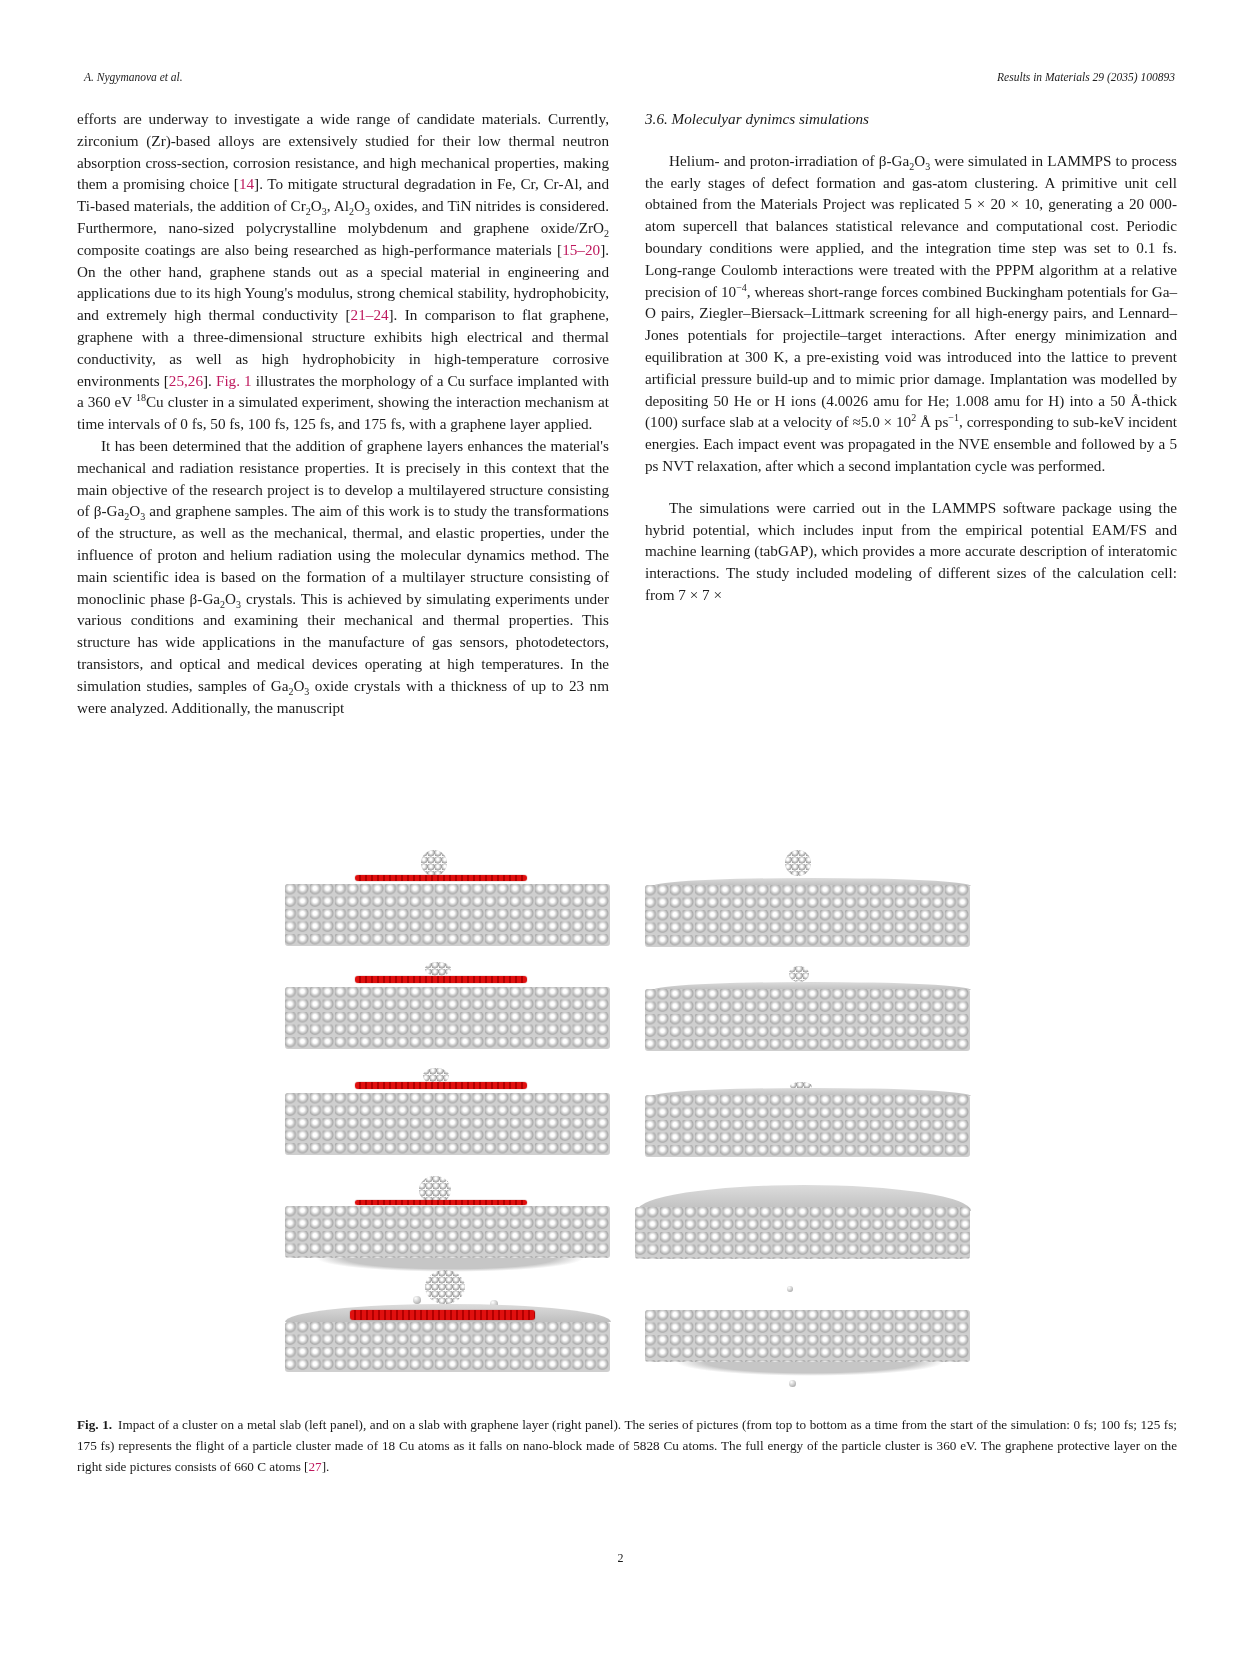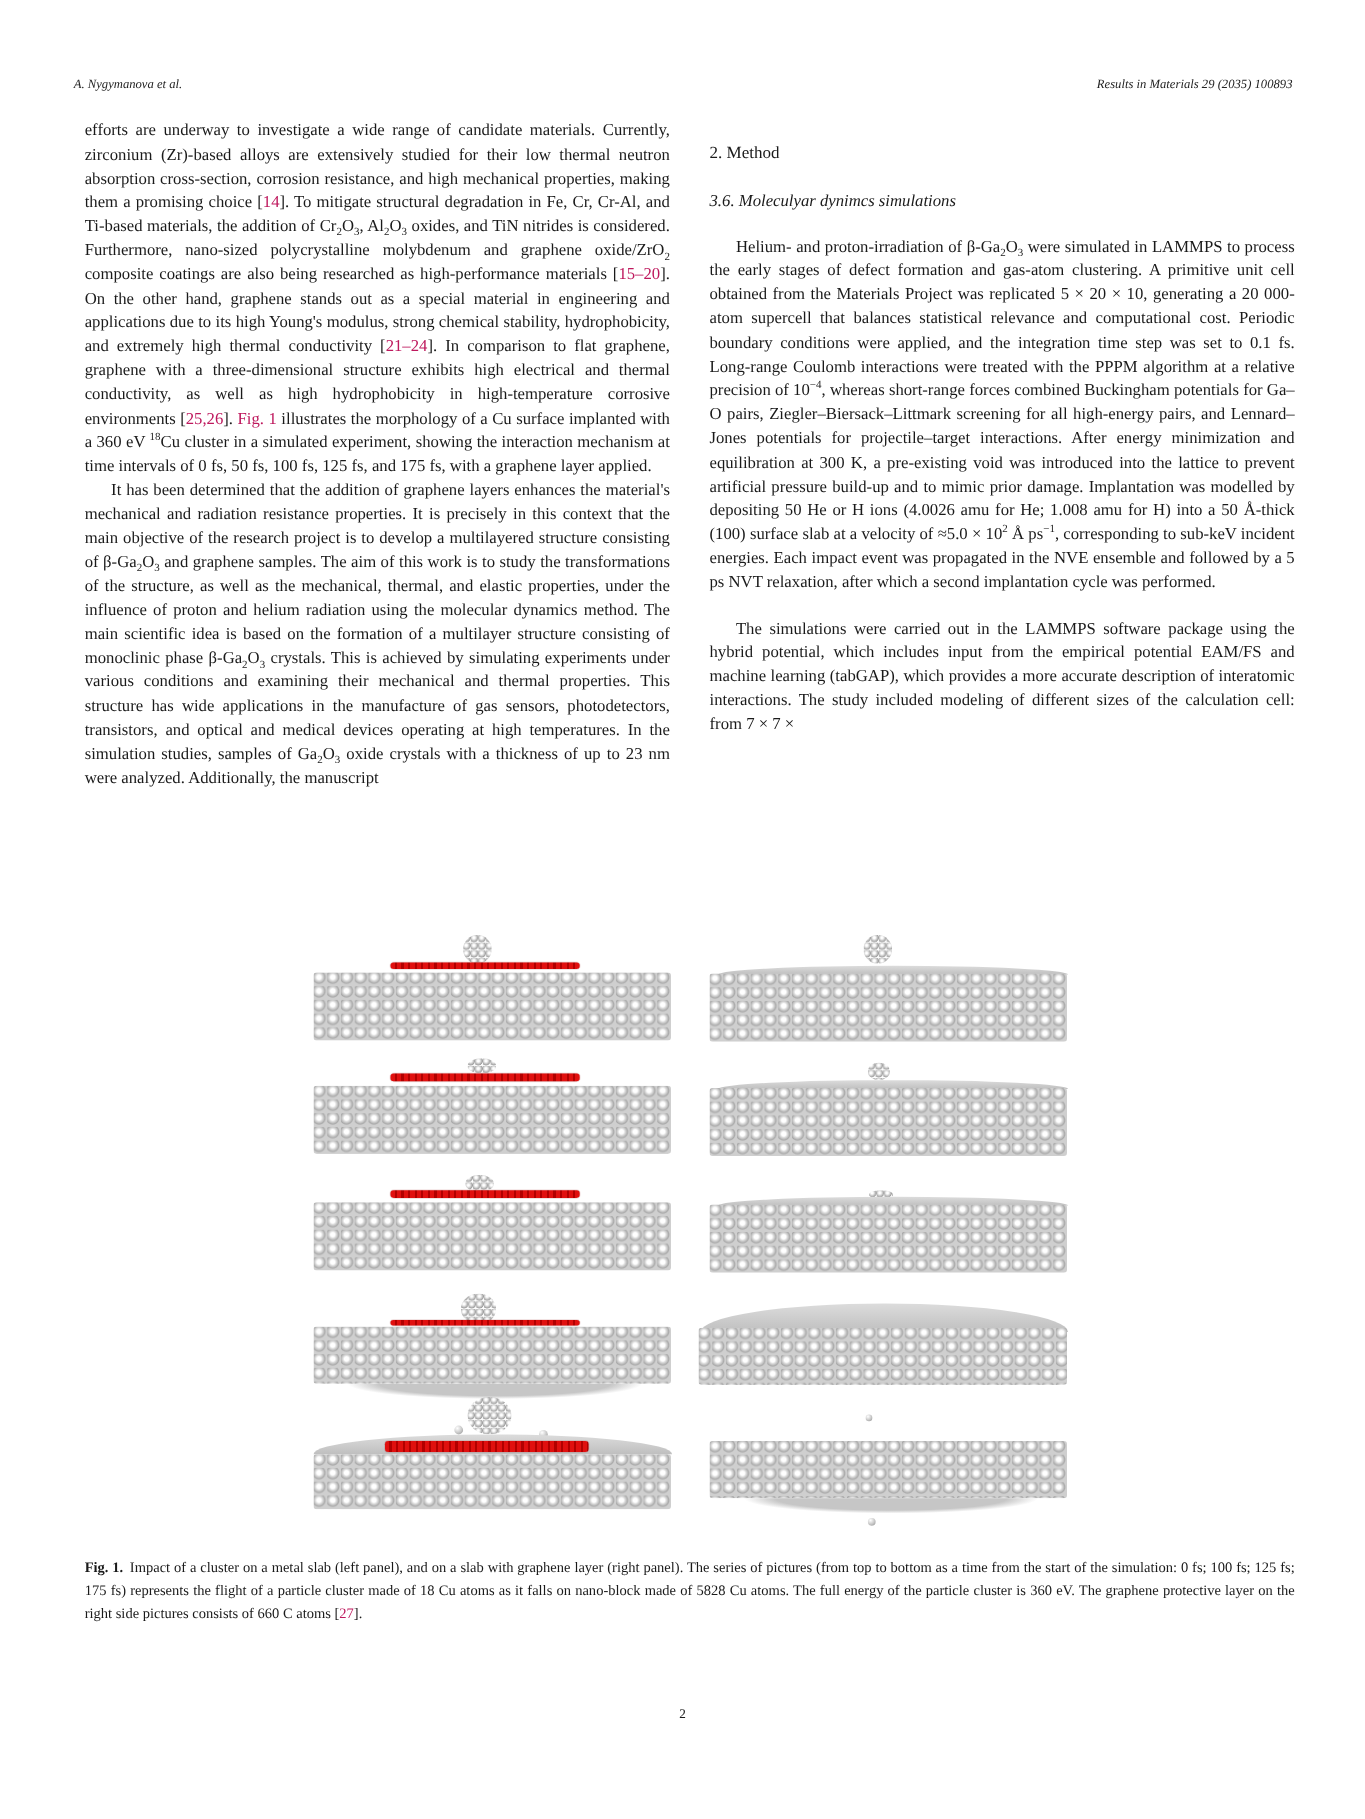--- a/index.html
+++ b/index.html
@@ -1,19 +1,19 @@
 <!DOCTYPE html>
 <html><head>
 <meta charset="utf-8">
 <style>
   html, body { margin: 0; padding: 0; background: #ffffff; }
   body { width: 1241px; height: 1654px; position: relative; overflow: hidden;
          font-family: "Liberation Serif", "DejaVu Serif", serif; color: #1a1a1a; }
   .running-head { position: absolute; top: 71px; font-size: 11.5px; font-style: italic; color: #222; }
-  .rh-left { left: 67px; }
+  .rh-left { left: 84px; }
   .rh-right { right: 66px; }
   .col { position: absolute; top: 108px; width: 532px; font-size: 15.2px; line-height: 21.8px;
          text-align: justify; hyphens: auto; }
   .col-left { left: 77px; }
   .col-right { left: 645px; }
   .col p { margin: 0; }
   .indent { text-indent: 24px; }
   .link { color: #be185d; }
   .sec-h { margin: 21px 0 21px 0 !important; font-size: 15.5px; }
   .subsec-h { font-style: italic; margin: 0 0 20px 0 !important; font-size: 15.2px; }
@@ -51,21 +51,20 @@
 
 <div class="running-head rh-left">A. Nygymanova et al.</div>
 <div class="running-head rh-right">Results in Materials 29 (2035) 100893</div>
 
 <div class="col col-left">
   <p><span>efforts are underway to investigate a wide range of candidate materials. Currently, zirconium (Zr)-based alloys are extensively studied for their low thermal neutron absorption cross-section, corrosion resistance, and high mechanical properties, making them a promising choice [</span><a class="link">14</a><span>]. To mitigate structural degradation in Fe, Cr, Cr-Al, and Ti-based materials, the addition of Cr</span><sub>2</sub><span>O</span><sub>3</sub><span>, Al</span><sub>2</sub><span>O</span><sub>3</sub><span> oxides, and TiN nitrides is considered. Furthermore, nano-sized polycrystalline molybdenum and graphene oxide/ZrO</span><sub>2</sub><span> composite coatings are also being researched as high-performance materials [</span><a class="link">15–20</a><span>]. On the other hand, graphene stands out as a special material in engineering and applications due to its high Young's modulus, strong chemical stability, hydrophobicity, and extremely high thermal conductivity [</span><a class="link">21–24</a><span>]. In comparison to flat graphene, graphene with a three-dimensional structure exhibits high electrical and thermal conductivity, as well as high hydrophobicity in high-temperature corrosive environments [</span><a class="link">25,26</a><span>]. </span><a class="link">Fig. 1</a><span> illustrates the morphology of a Cu surface implanted with a 360 eV </span><sup>18</sup><span>Cu cluster in a simulated experiment, showing the interaction mechanism at time intervals of 0 fs, 50 fs, 100 fs, 125 fs, and 175 fs, with a graphene layer applied.</span></p>
   <p class="indent"><span>It has been determined that the addition of graphene layers enhances the material's mechanical and radiation resistance properties. It is precisely in this context that the main objective of the research project is to develop a multilayered structure consisting of β-Ga</span><sub>2</sub><span>O</span><sub>3</sub><span> and graphene samples. The aim of this work is to study the transformations of the structure, as well as the mechanical, thermal, and elastic properties, under the influence of proton and helium radiation using the molecular dynamics method. The main scientific idea is based on the formation of a multilayer structure consisting of monoclinic phase β-Ga</span><sub>2</sub><span>O</span><sub>3</sub><span> crystals. This is achieved by simulating experiments under various conditions and examining their mechanical and thermal properties. This structure has wide applications in the manufacture of gas sensors, photodetectors, transistors, and optical and medical devices operating at high temperatures. In the simulation studies, samples of Ga</span><sub>2</sub><span>O</span><sub>3</sub><span> oxide crystals with a thickness of up to 23 nm were analyzed. Additionally, the manuscript</span></p>
 </div>
 
 <div class="col col-right">
-  <p class="sec-h">2.  Method</p>
   <p class="subsec-h">3.6.  Moleculyar dynimcs simulations</p>
   <p class="indent"><span>Helium- and proton-irradiation of β-Ga</span><sub>2</sub><span>O</span><sub>3</sub><span> were simulated in LAMMPS to process the early stages of defect formation and gas-atom clustering. A primitive unit cell obtained from the Materials Project was replicated 5 × 20 × 10, generating a 20 000-atom supercell that balances statistical relevance and computational cost. Periodic boundary conditions were applied, and the integration time step was set to 0.1 fs. Long-range Coulomb interactions were treated with the PPPM algorithm at a relative precision of 10</span><sup>−4</sup><span>, whereas short-range forces combined Buckingham potentials for Ga–O pairs, Ziegler–Biersack–Littmark screening for all high-energy pairs, and Lennard–Jones potentials for projectile–target interactions. After energy minimization and equilibration at 300 K, a pre-existing void was introduced into the lattice to prevent artificial pressure build-up and to mimic prior damage. Implantation was modelled by depositing 50 He or H ions (4.0026 amu for He; 1.008 amu for H) into a 50 Å-thick (100) surface slab at a velocity of ≈5.0 × 10</span><sup>2</sup><span> Å ps</span><sup>−1</sup><span>, corresponding to sub-keV incident energies. Each impact event was propagated in the NVE ensemble and followed by a 5 ps NVT relaxation, after which a second implantation cycle was performed.</span></p>
   <div class="gap"></div>
   <p class="indent">The simulations were carried out in the LAMMPS software package using the hybrid potential, which includes input from the empirical potential EAM/FS and machine learning (tabGAP), which provides a more accurate description of interatomic interactions. The study included modeling of different sizes of the calculation cell: from 7 × 7 ×</p>
 </div>
 
 <div class="figure">
 
   <div class="panel panel-left">
     <div class="frame" style="top:0">

